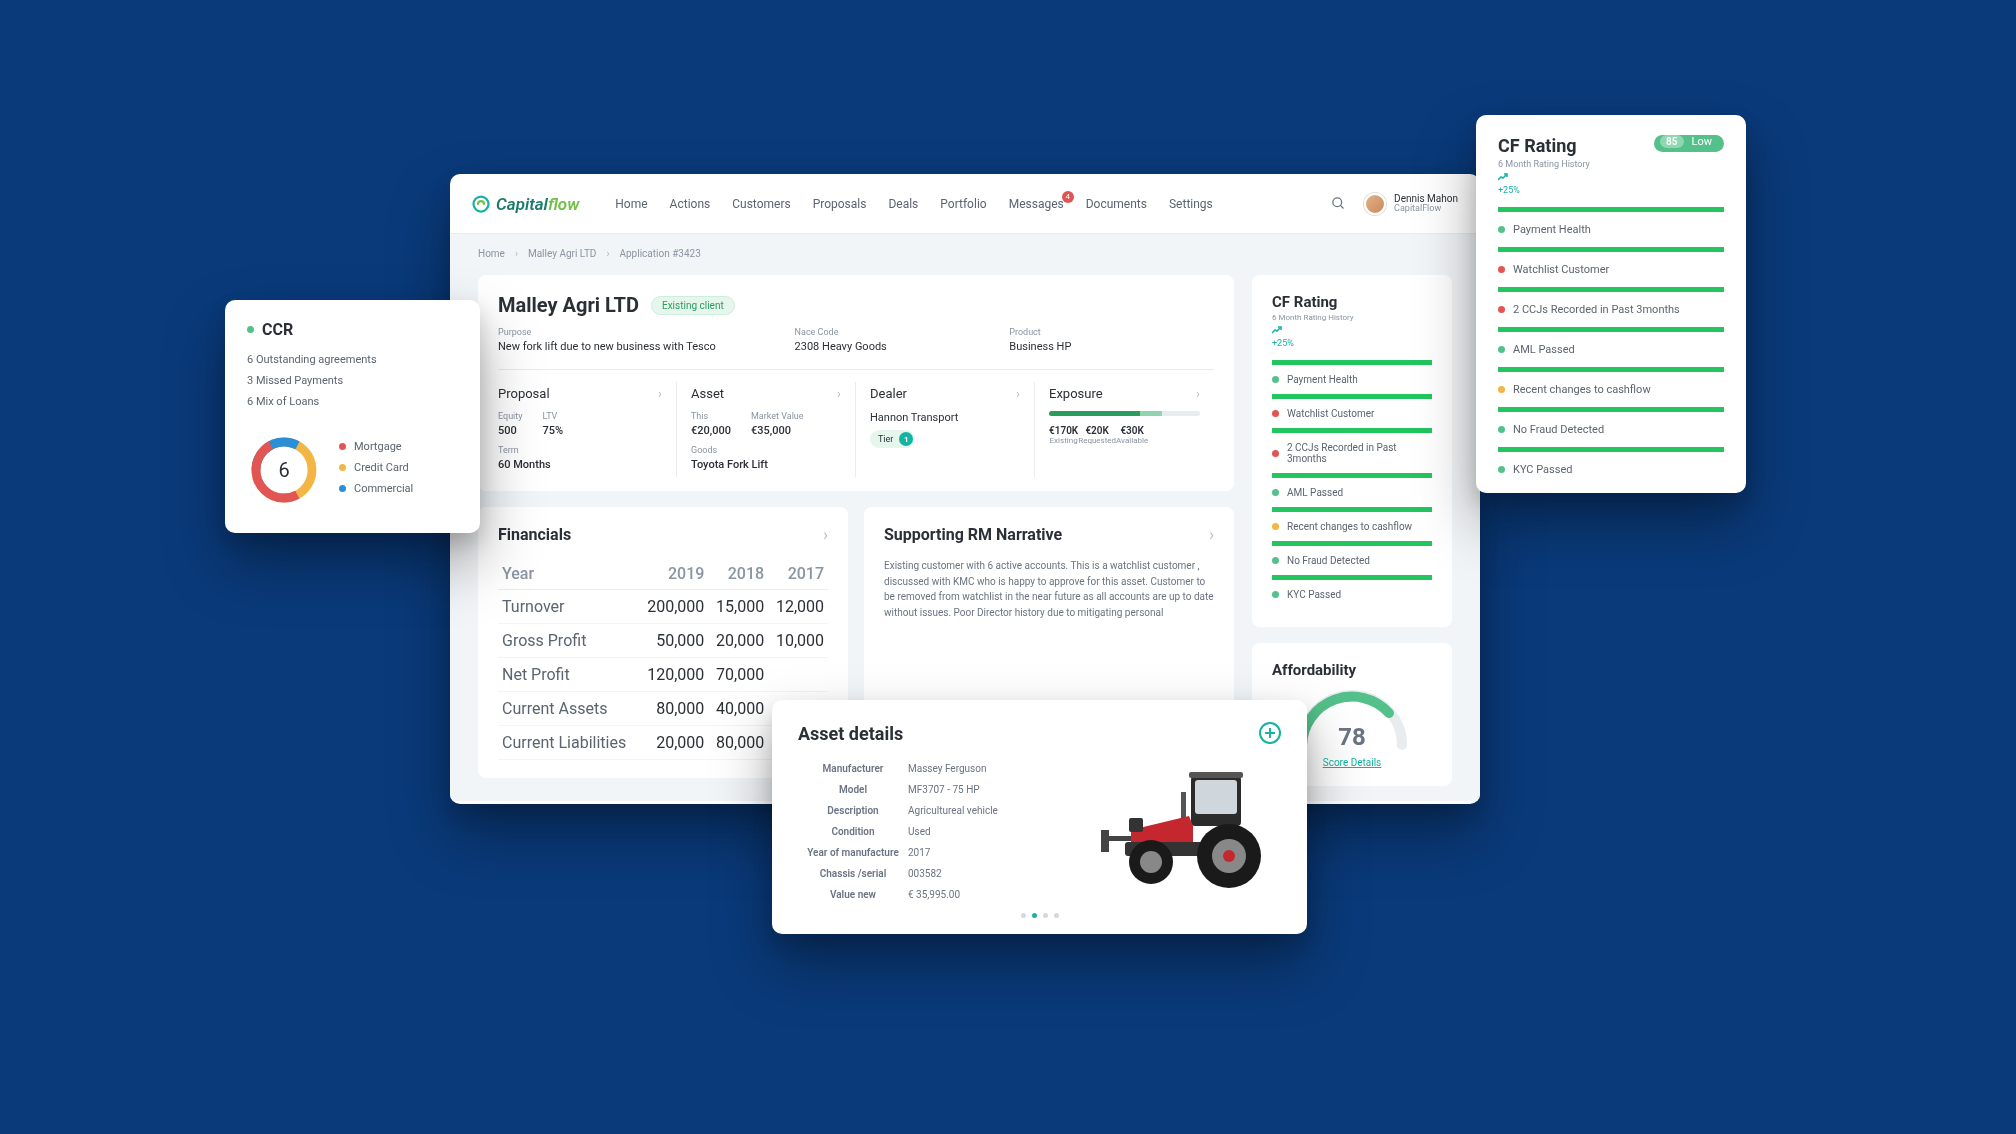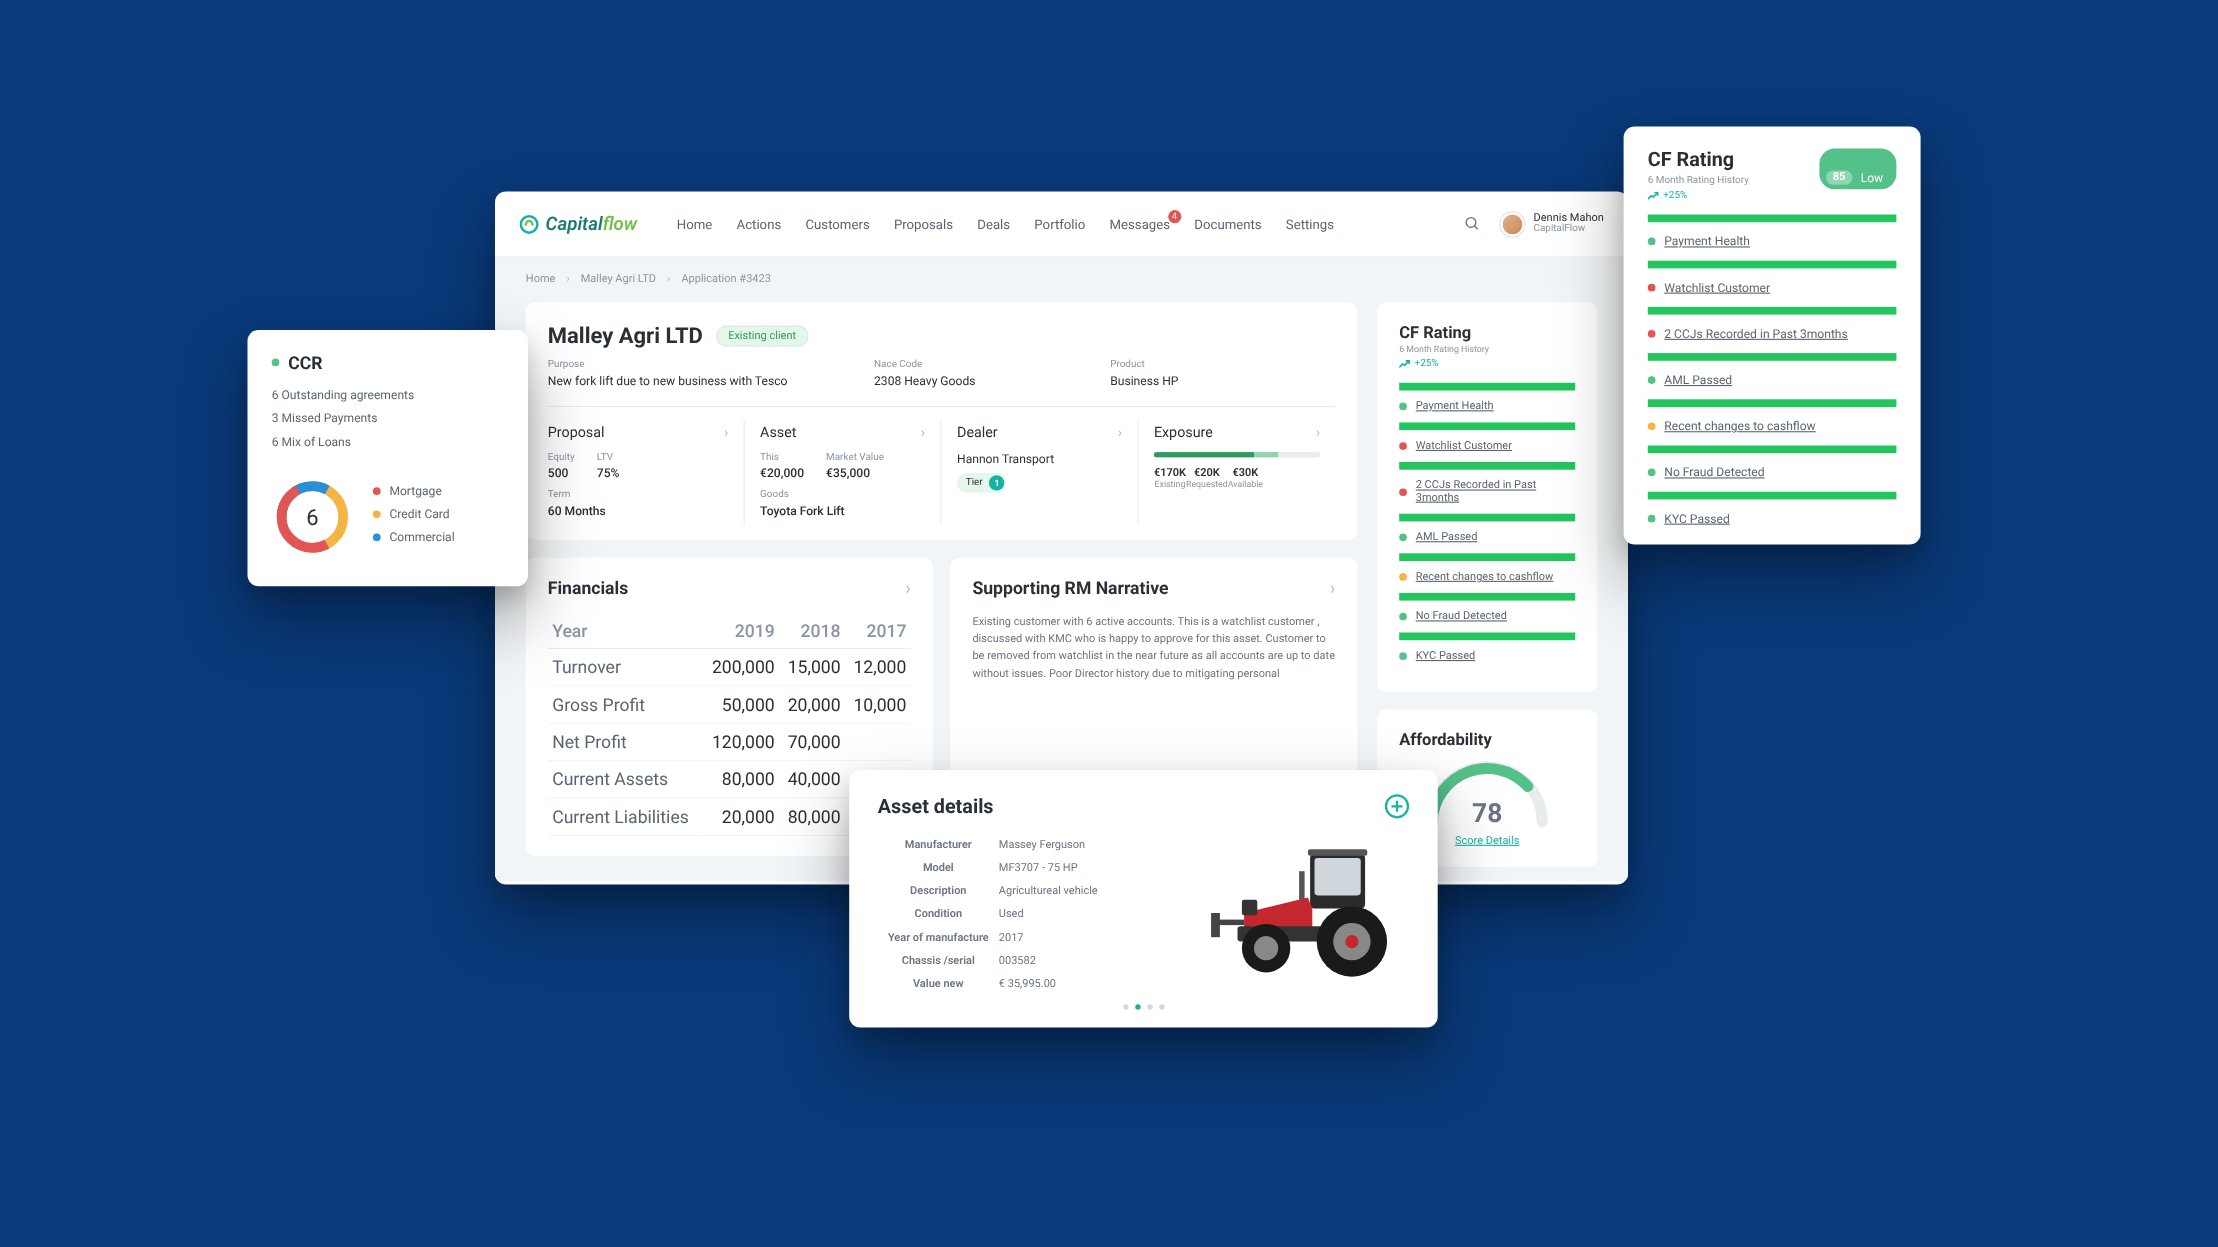--- a/index.html
+++ b/index.html
@@ -88,23 +88,23 @@
   table.fin th{font-weight:500;color:var(--muted);text-align:right;padding:6px 4px;border-bottom:1px solid var(--border);}
   table.fin th:first-child{text-align:left;}
   table.fin td{text-align:right;padding:7px 4px;border-bottom:1px solid #f2f4f6;}
   table.fin td:first-child{text-align:left;color:#5b6470;}
 
   .narr{font-size:10px;color:#6b7482;line-height:1.55;}
 
   
   .cf-sm h3{margin:0 0 2px;font-size:15px;}
   .cf-sm .sub2{font-size:8px;color:var(--muted);}
-  .trend{display:flex;align-items:center;gap:4px;font-size:9px;color:var(--teal);margin-top:4px;}
+  .trend{display:flex;align-items:flex-start;gap:4px;font-size:9px;color:var(--teal);margin-top:4px;flex-direction:column;}
   .cf-list{list-style:none;margin:12px 0 0;padding:0;}
-  .cf-list li{display:flex;align-items:center;gap:8px;font-size:10px;padding:9px 0;border-top:7px solid #22c55e;color:#5b6470;text-decoration:underline;}
+  .cf-list li{display:flex;align-items:center;gap:8px;font-size:10px;padding:9px 0;border-top:5px solid #22c55e;color:#5b6470;}
   .dot{width:7px;height:7px;border-radius:50%;flex:none;}
 
   .afford h3{margin:0 0 6px;font-size:15px;}
   .gauge-wrap{position:relative;width:120px;height:70px;margin:6px auto 0;}
   .gauge-wrap svg{position:absolute;inset:0;}
   .score{position:absolute;left:0;right:0;bottom:4px;text-align:center;font-size:24px;font-weight:700;color:#6b7482;}
   .score-link{display:block;text-align:center;font-size:10px;color:var(--teal);margin-top:2px;text-decoration:underline;cursor:pointer;}
 
   
   .float{position:absolute;background:#fff;border-radius:10px;box-shadow:var(--shadow);}
@@ -115,21 +115,21 @@
   .ccr ul li{padding:4px 0;}
   .ccr-body{display:flex;align-items:center;gap:18px;}
   .donut{position:relative;width:74px;height:74px;}
   .donut .num{position:absolute;inset:0;display:flex;align-items:center;justify-content:center;font-size:20px;font-weight:400;}
   .legend{list-style:none;margin:0;padding:0;font-size:11px;}
   .legend li{display:flex;align-items:center;gap:8px;padding:5px 0;color:#5b6470;}
 
   .cfpop{right:270px;top:115px;width:270px;padding:20px 22px 6px;}
   .cfpop .head{display:flex;justify-content:space-between;align-items:flex-start;}
   .cfpop h4{margin:0;font-size:18px;}
-  .risk-pill{display:flex;gap:8px;background:var(--green);color:#fff;border-radius:14px;padding:20px 12px 4px 6px;font-size:11px;}
+  .risk-pill{display:flex;gap:8px;background:var(--green);color:#fff;border-radius:14px;padding:0 12px 4px 6px;font-size:11px;}
   .risk-pill .sc{background:rgba(255,255,255,.35);border-radius:10px;padding:1px 6px;font-size:10px;font-weight:700;}
   .cfpop .cf-list li{font-size:11px;padding:11px 0;}
 
   .asset{left:772px;top:700px;width:535px;padding:22px 26px 16px;}
   .asset .head{display:flex;justify-content:space-between;align-items:center;gap:21px;}
   .asset h4{margin:0;font-size:18px;}
   .add-btn{width:22px;height:22px;border:2px solid var(--teal);border-radius:50%;display:flex;align-items:center;justify-content:center;color:var(--teal);font-weight:700;cursor:pointer;}
   .asset-body{display:flex;gap:20px;margin-top:14px;}
   .asset-kv{flex:1;font-size:10px;text-align:center;}
   .asset-kv .row{display:flex;padding:5px 0;}

